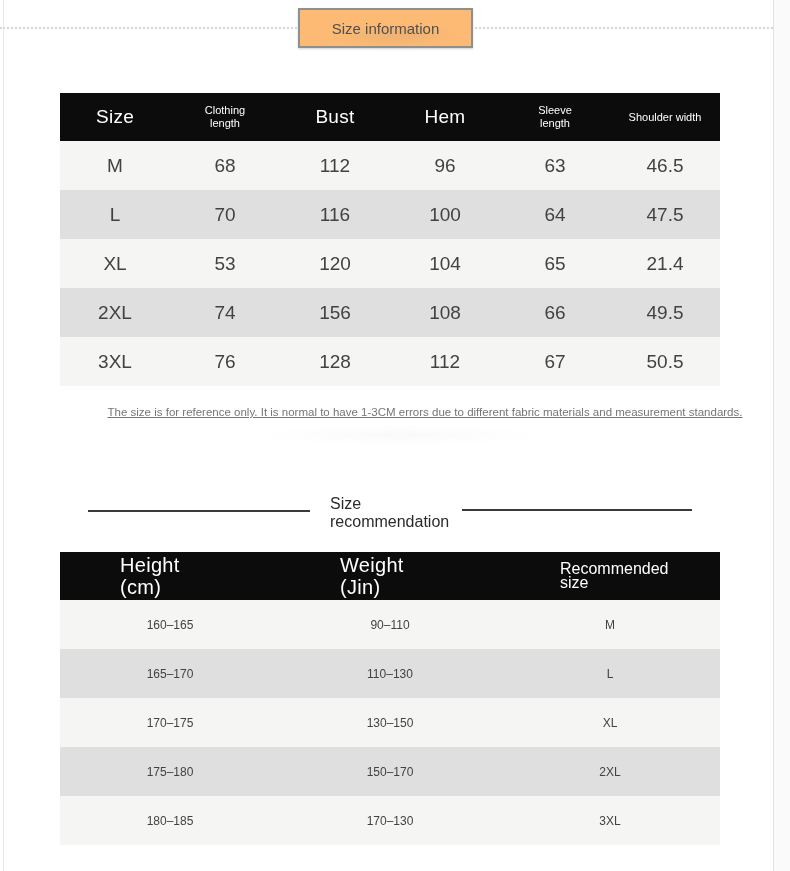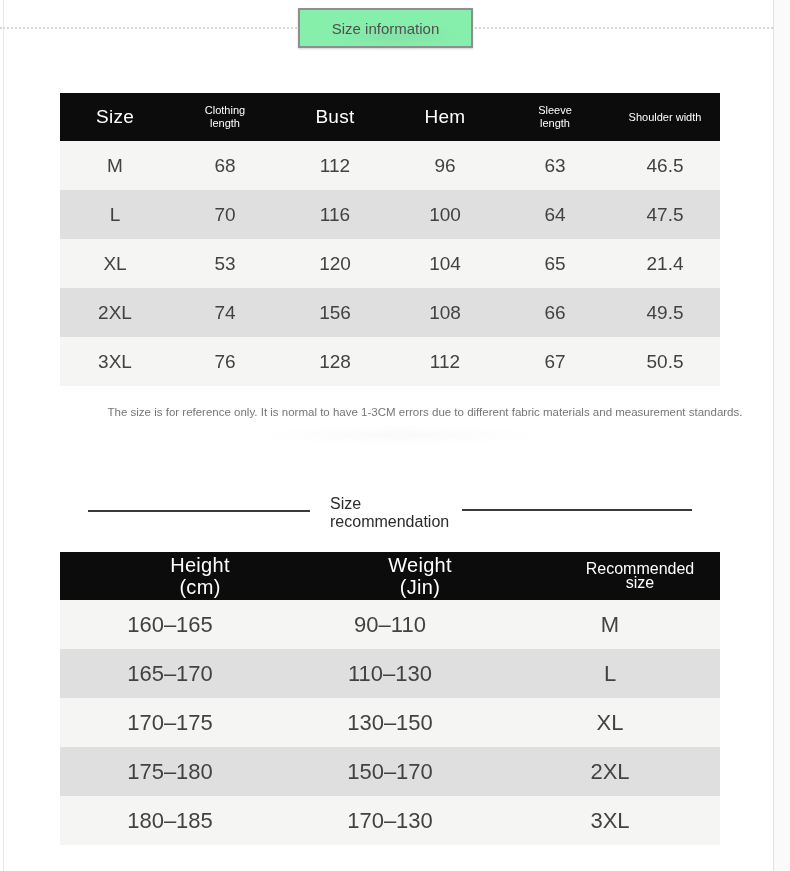--- a/index.html
+++ b/index.html
@@ -22,21 +22,21 @@
     background: #fafafa; border-left: 1px solid #e2e2e2;
   }
 
   
   .top-rule {
     position: absolute; left: 0; top: 27px; width: 773px; height: 0;
     border-top: 2px dotted #d6d6d6;
   }
   .title-box {
     position: absolute; left: 298px; top: 8px; width: 171px; height: 36px;
-    background: #86efac;
+    background: #fdba74;
     border: 2px solid #8f8f8f;
     box-shadow: 0 1px 2px rgba(0,0,0,0.18);
     display: flex; align-items: center; justify-content: center;
     font-size: 15px; color: #4f4f4f;
     z-index: 2;
   }
   .wm {
     position: absolute; border-radius: 50%;
     background: radial-gradient(closest-side, rgba(120,120,120,0.5), rgba(120,120,120,0));
     filter: blur(3px); opacity: 0.28; z-index: 3; pointer-events: none;
@@ -52,43 +52,43 @@
     background: var(--header-bg, #0c0c0c);
     color: #ffffff;
     height: 48px;
     display: grid;
     align-items: center;
     overflow: hidden;
   }
   .tbl-1 .thead { grid-template-columns: repeat(6, 1fr); }
   .tbl-2 .thead { grid-template-columns: repeat(3, 1fr); }
   .tbl-1 .th { text-align: center; }
-  .tbl-2 .th { text-align: center; padding-left: 60px; }
+  .tbl-2 .th { text-align: left; padding-left: 60px; }
   .th span { display: block; }
   .h-lg { font-size: 19px; letter-spacing: 0.3px; }
   .h-sm { font-size: 11px; line-height: 13px; }
   .tbl-2 .h-lg { font-size: 20px; line-height: 22px; }
   .tbl-2 .h-sm { font-size: 16px; line-height: 14px; }
 
   .trow {
     height: 49px;
     display: grid;
     align-items: center;
     text-align: center;
   }
   .tbl-1 .trow { grid-template-columns: repeat(6, 1fr); font-size: 19px; }
-  .tbl-2 .trow { grid-template-columns: repeat(3, 1fr); font-size: 22px; }
+  .tbl-2 .trow { grid-template-columns: repeat(3, 1fr); font-size: 12px; }
   .row-light { background: var(--row-light, #f5f5f4); }
   .row-gray  { background: var(--row-gray, #dfdfdf); }
 
   
   .note {
     position: absolute; left: 60px; right: 0; top: 406px;
     text-align: center;
-    font-size: 11.5px; color: var(--note-text, #767676);
+    font-size: 11.5px; color: var(--note-text, #767676); text-decoration: underline;
   }
 
   
   .sec2-line { position: absolute; height: 2px; background: #3a3a3a; }
   .sec2-line-left  { left: 88px;  top: 510px; width: 222px; }
   .sec2-line-right { left: 462px; top: 509px; width: 230px; }
   .sec2-title {
     position: absolute; left: 330px; top: 495px;
     font-size: 16px; line-height: 18px; color: #2b2b2b;
   }

